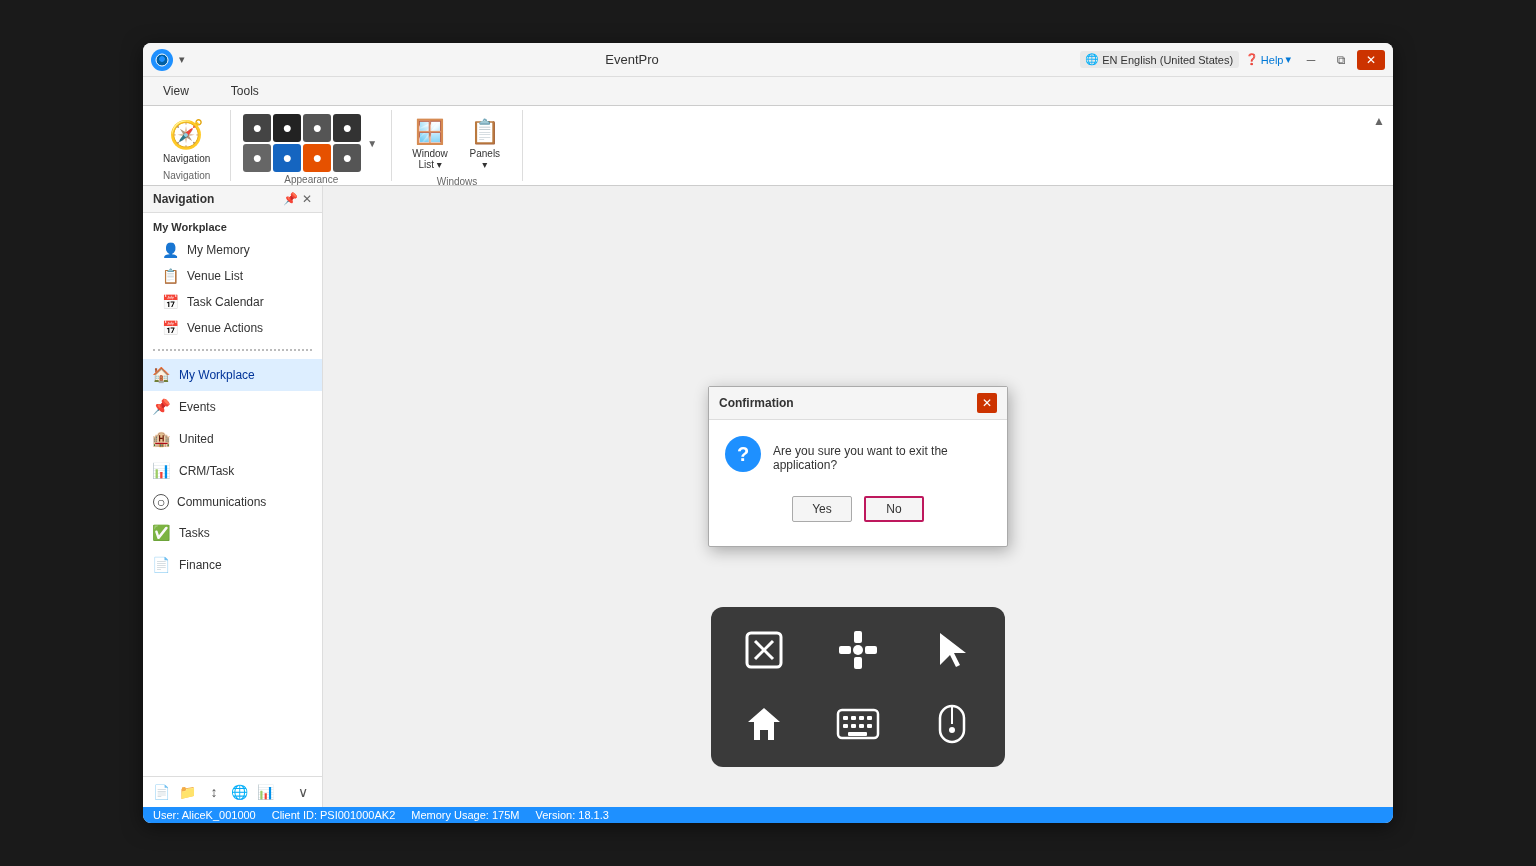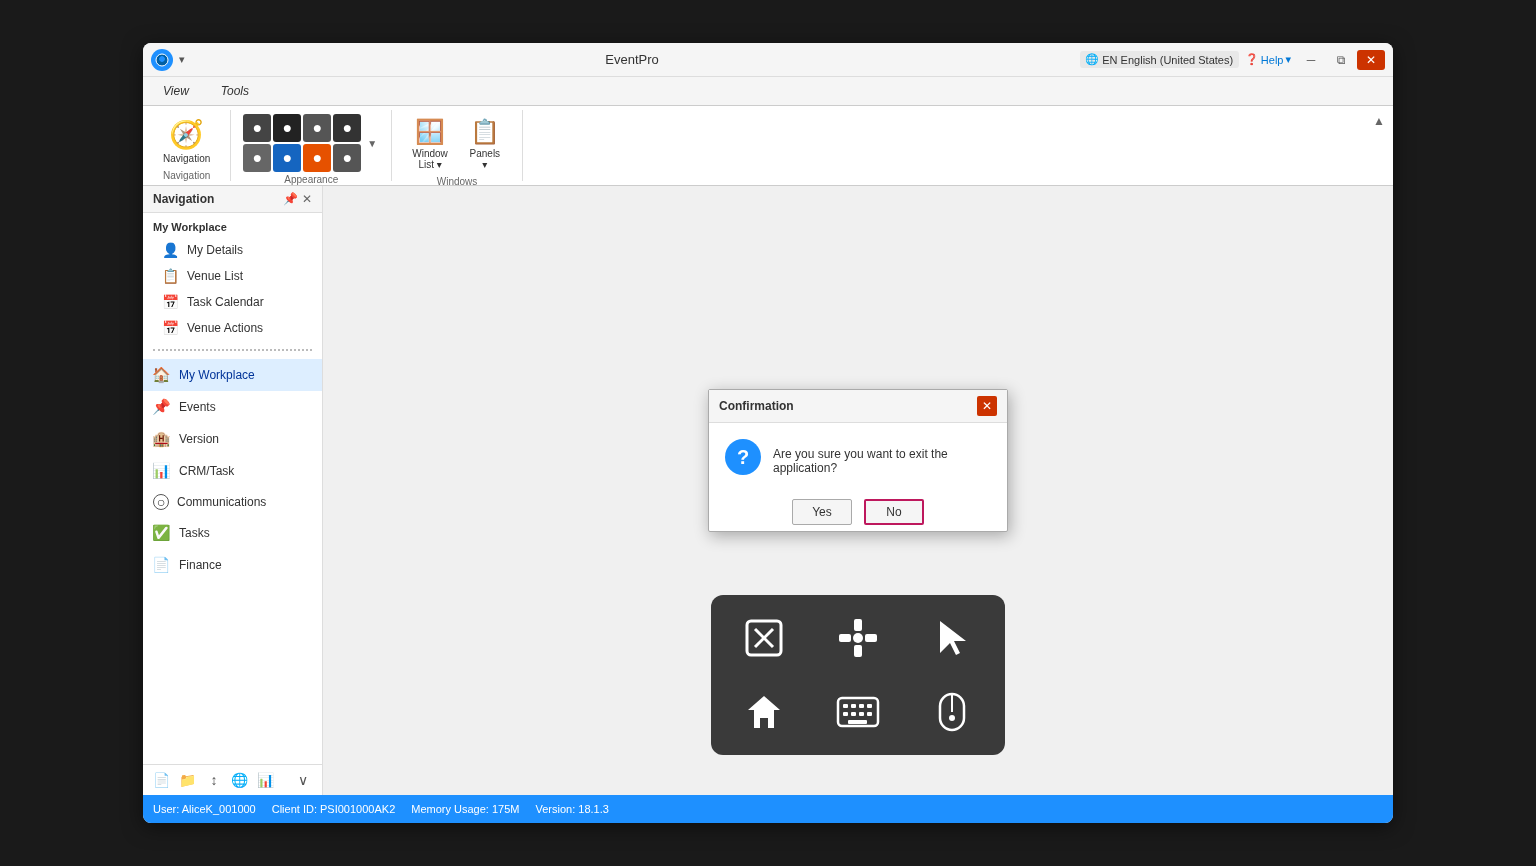--- a/index.html
+++ b/index.html
@@ -102,22 +102,21 @@
     .ribbon {
       background: #f5f5f5;
       border-bottom: 1px solid #ccc;
       flex-shrink: 0;
     }
     .ribbon-tabs {
       display: flex;
       align-items: center;
       height: 28px;
       padding: 0 8px;
-      gap: 8px;
-      font-style: italic;
+      gap: 18px;
     }
     .ribbon-tab {
       padding: 4px 12px;
       font-size: 12px;
       cursor: pointer;
       border-radius: 3px 3px 0 0;
       color: #333;
     }
     .ribbon-body {
       background: white;
@@ -372,21 +371,21 @@
     }
     .dialog-message {
       font-size: 12px;
       color: #333;
       padding-top: 8px;
     }
     .dialog-buttons {
       display: flex;
       justify-content: center;
       gap: 12px;
-      padding: 8px 16px 6px;
+      padding: 8px 16px 24px;
     }
     .dialog-btn {
       min-width: 60px;
       padding: 4px 16px;
       border: 1px solid #aaa;
       background: #f5f5f5;
       border-radius: 2px;
       cursor: pointer;
       font-size: 12px;
       color: #333;
@@ -419,21 +418,21 @@
       color: white;
       font-size: 36px;
     }
     .ft-cursor {
       font-size: 28px;
     }
 
     
     .status-bar {
       background: #1e90ff;
-      height: 28px;
+      height: 16px;
       display: flex;
       align-items: center;
       padding: 0 10px;
       color: white;
       font-size: 11px;
       gap: 16px;
       flex-shrink: 0;
     }
   </style>
 </head>
@@ -534,21 +533,21 @@
           <span class="sidebar-pin-btn">📌</span>
           <span class="sidebar-close-btn">✕</span>
         </div>
       </div>
 
       <div class="sidebar-nav-list">
         <div class="sidebar-section-label">My Workplace</div>
 
         <div class="sidebar-item">
           <span class="item-icon">👤</span>
-          <span>My Details</span>
+          <span>My Memory</span>
         </div>
         <div class="sidebar-item">
           <span class="item-icon">📋</span>
           <span>Venue List</span>
         </div>
         <div class="sidebar-item">
           <span class="item-icon">📅</span>
           <span>Task Calendar</span>
         </div>
         <div class="sidebar-item">
@@ -561,21 +560,21 @@
         <div class="nav-item active">
           <span class="nav-icon">🏠</span>
           <span>My Workplace</span>
         </div>
         <div class="nav-item">
           <span class="nav-icon" style="color:#cc0000;">📌</span>
           <span>Events</span>
         </div>
         <div class="nav-item">
           <span class="nav-icon">🏨</span>
-          <span>Version</span>
+          <span>United</span>
         </div>
         <div class="nav-item">
           <span class="nav-icon">📊</span>
           <span>CRM/Task</span>
         </div>
         <div class="nav-item">
           <span class="nav-icon" style="font-size:14px;border:1px solid #555;border-radius:50%;width:16px;height:16px;display:flex;align-items:center;justify-content:center;">○</span>
           <span>Communications</span>
         </div>
         <div class="nav-item">

